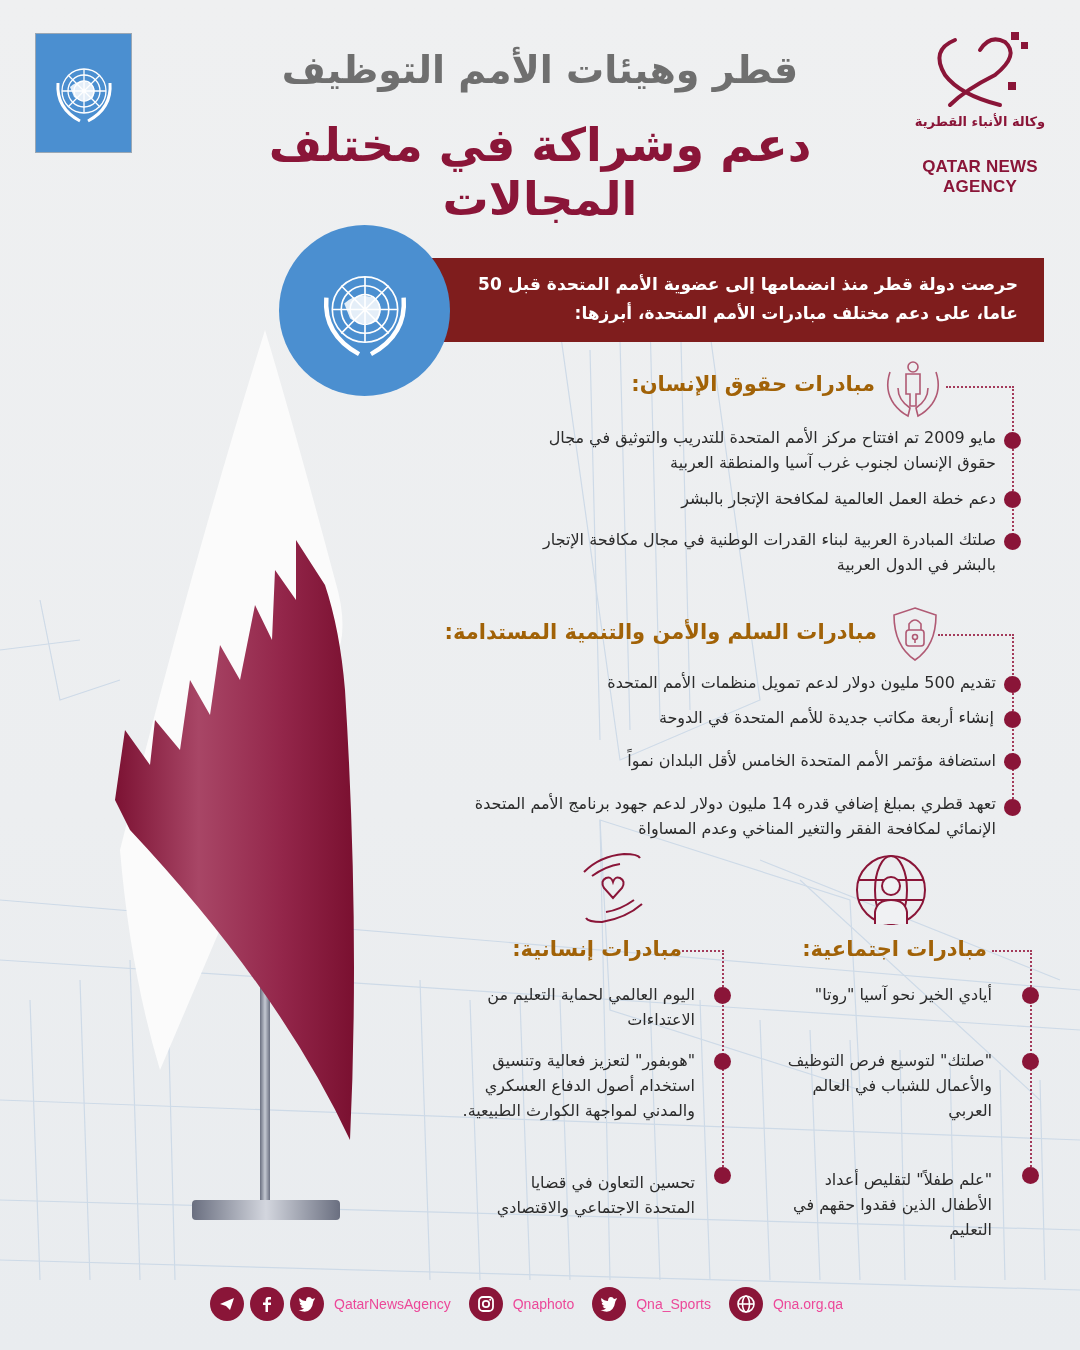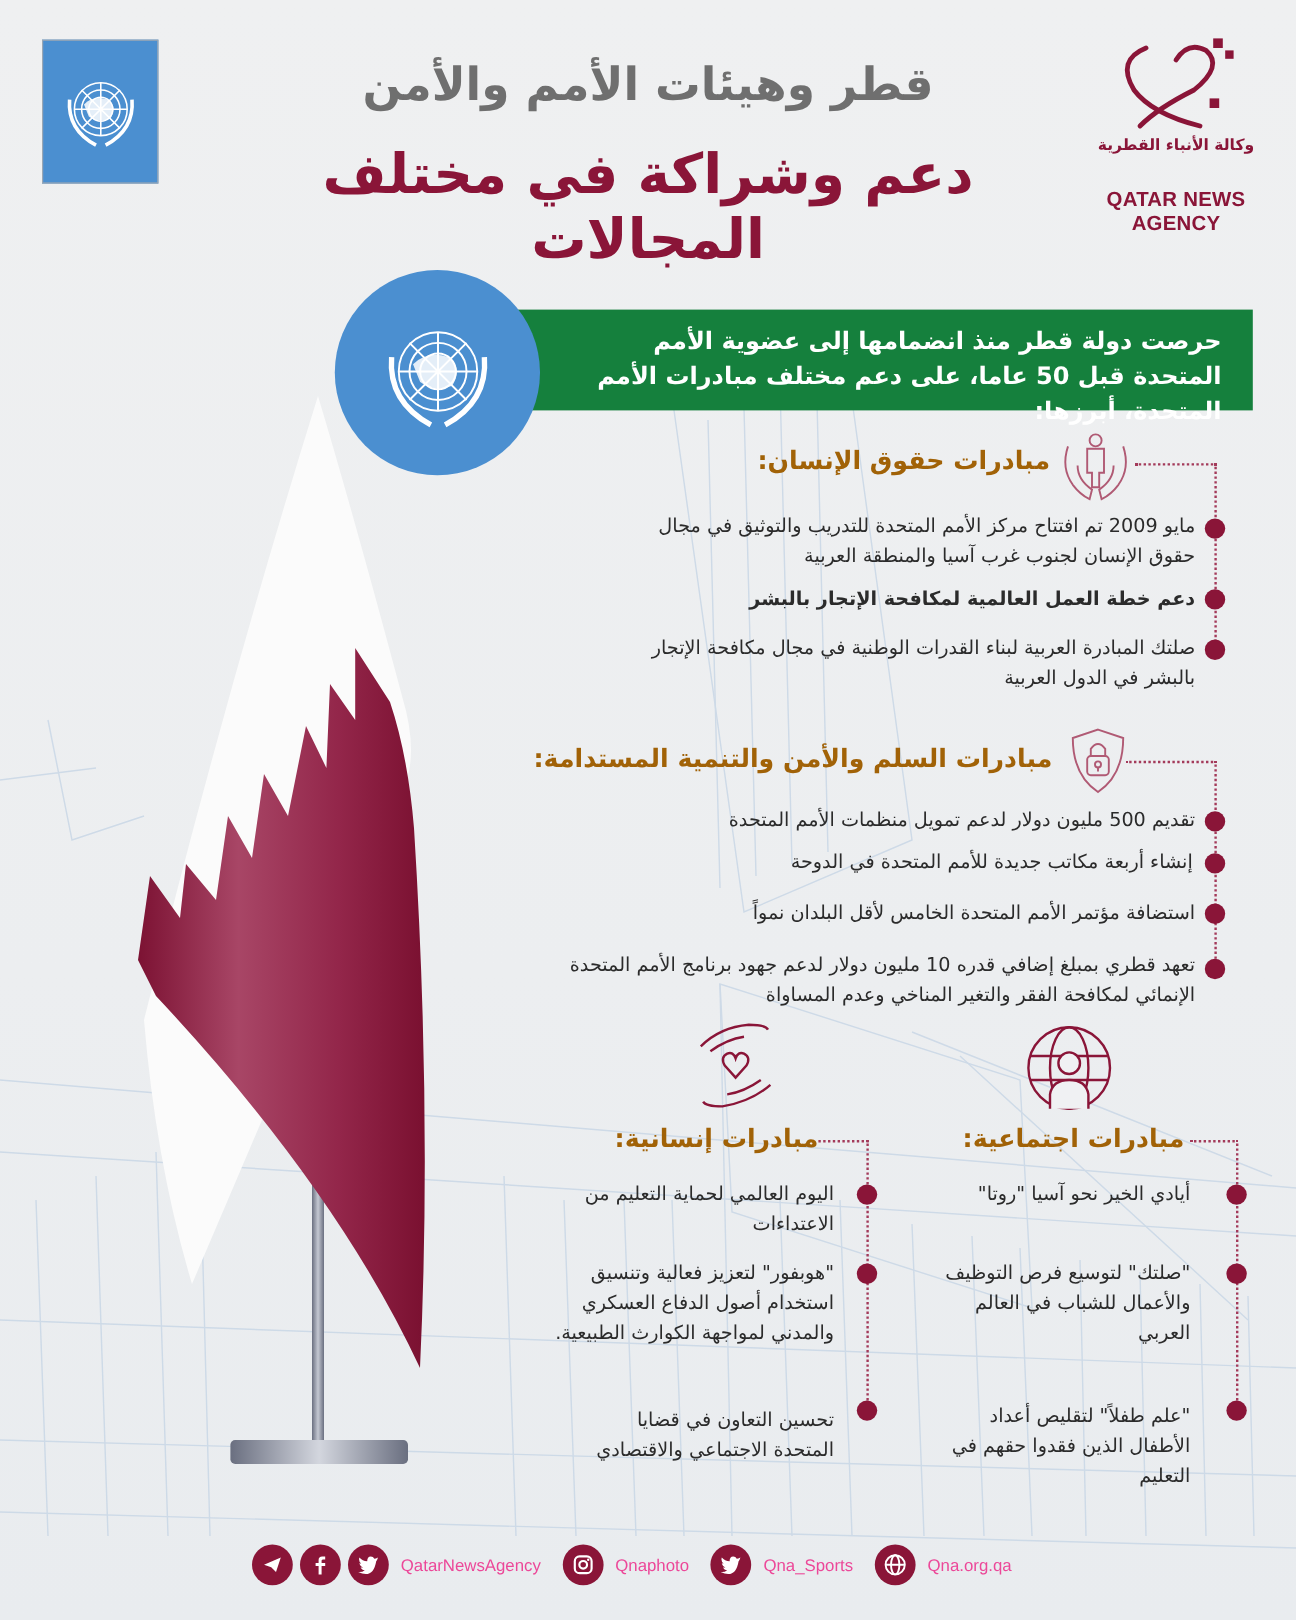--- a/index.html
+++ b/index.html
@@ -31,22 +31,22 @@
     font-size: 46px; font-weight: bold; color: #8a1538; text-align: center;
     direction: rtl;
   }
   .qna-logo { left: 905px; top: 30px; width: 150px; height: 130px; text-align: center; }
   .qna-ar { font-size: 13px; font-weight: bold; color: #8a1538; direction: rtl; margin-top: 0px; }
   .qna-en { font-family: "Liberation Sans", sans-serif; font-size: 17px; font-weight: bold; color: #8a1538; letter-spacing: 0.2px; margin-top: 28px; }
 
   
   .intro-banner {
     left: 400px; top: 258px; width: 644px; height: 84px;
-    background: #15803d;
-    color: #fff; font-size: 20px; font-weight: bold; line-height: 29px;
+    background: #7f1d1d;
+    color: #fff; font-size: 17px; font-weight: bold; line-height: 29px;
     padding: 12px 26px 0 70px; direction: rtl; text-align: right;
   }
   .un-circle {
     left: 279px; top: 225px; width: 171px; height: 171px;
     border-radius: 50%; background: #4b8fd0;
     display: flex; align-items: center; justify-content: center;
   }
 
   
   .flag-wrap { left: 100px; top: 330px; width: 400px; height: 900px; }
@@ -101,21 +101,21 @@
       <circle cx="40" cy="38" r="22"></circle>
         <circle cx="40" cy="38" r="16"></circle>
         <circle cx="40" cy="38" r="10"></circle>
       <path d="M18 38 H62 M40 16 V60 M24 22 L56 54 M56 22 L24 54"></path>
       <path d="M14 30 Q12 55 36 68 M66 30 Q68 55 44 68" stroke-width="3"></path>
     </g>
     <path d="M26 34 Q34 26 46 30 Q54 36 48 46 Q38 50 30 44 Z" fill="#fff" opacity="0.85"></path>
   </svg>
 </div>
 
-<div class="abs title-1">قطر وهيئات الأمم والأمن</div>
+<div class="abs title-1">قطر وهيئات الأمم التوظيف</div>
 <div class="abs title-2">دعم وشراكة في مختلف المجالات</div>
 
 <div class="abs qna-logo">
   <svg width="110" height="80" viewBox="0 0 110 80">
     <g fill="none" stroke="#8a1538" stroke-width="4" stroke-linecap="round">
       <path d="M30 10 Q5 20 20 45 Q35 65 75 75"></path>
       <path d="M25 75 Q40 60 70 45 Q95 25 80 12 Q65 4 55 20"></path>
     </g>
     <rect x="86" y="2" width="8" height="8" fill="#8a1538"></rect>
     <rect x="96" y="12" width="7" height="7" fill="#8a1538"></rect>
@@ -174,21 +174,21 @@
     <path d="M10 12 Q4 30 14 44 Q20 52 28 56 L30 48 Q18 40 18 28"></path>
     <path d="M56 12 Q62 30 52 44 Q46 52 38 56 L36 48 Q48 40 48 28"></path>
   </g>
 </svg>
 <div class="abs sec-title" style="right:205px; top:372px;">مبادرات حقوق الإنسان:</div>
 <div class="hline" style="left:946px; top:386px; width:68px;"></div>
 <div class="vline" style="left:1012px; top:386px; height:160px;"></div>
 <div class="dot" style="left:1004px; top:432px;"></div>
 <div class="abs bullet-text" style="right:84px; top:425px; width:480px;">مايو 2009 تم افتتاح مركز الأمم المتحدة للتدريب والتوثيق في مجال حقوق الإنسان لجنوب غرب آسيا والمنطقة العربية</div>
 <div class="dot" style="left:1004px; top:491px;"></div>
-<div class="abs bullet-text" style="right:84px; top:486px; width:480px;font-weight:bold;">دعم خطة العمل العالمية لمكافحة الإتجار بالبشر</div>
+<div class="abs bullet-text" style="right:84px; top:486px; width:480px;">دعم خطة العمل العالمية لمكافحة الإتجار بالبشر</div>
 <div class="dot" style="left:1004px; top:533px;"></div>
 <div class="abs bullet-text" style="right:84px; top:527px; width:480px;">صلتك المبادرة العربية لبناء القدرات الوطنية في مجال مكافحة الإتجار بالبشر في الدول العربية</div>
 
 <svg class="abs" style="left:890px; top:606px;" width="50" height="56" viewBox="0 0 50 56">
   <g fill="none" stroke="#b05a74" stroke-width="1.6">
     <path d="M25 2 L46 9 Q46 40 25 54 Q4 40 4 9 Z"></path>
     <rect x="16" y="24" width="18" height="16" rx="3"></rect>
     <path d="M19 24 V18 Q25 10 31 18 V24"></path>
     <circle cx="25" cy="31" r="2.5"></circle>
       <path d="M25 33 V37"></path>
@@ -197,21 +197,21 @@
 <div class="abs sec-title" style="right:203px; top:620px;">مبادرات السلم والأمن والتنمية المستدامة:</div>
 <div class="hline" style="left:938px; top:634px; width:76px;"></div>
 <div class="vline" style="left:1012px; top:634px; height:172px;"></div>
 <div class="dot" style="left:1004px; top:676px;"></div>
 <div class="abs bullet-text" style="right:84px; top:670px; width:520px;">تقديم 500 مليون دولار لدعم تمويل منظمات الأمم المتحدة</div>
 <div class="dot" style="left:1004px; top:711px;"></div>
 <div class="abs bullet-text" style="right:86px; top:705px; width:520px;">إنشاء أربعة مكاتب جديدة للأمم المتحدة في الدوحة</div>
 <div class="dot" style="left:1004px; top:753px;"></div>
 <div class="abs bullet-text" style="right:84px; top:748px; width:520px;">استضافة مؤتمر الأمم المتحدة الخامس لأقل البلدان نمواً</div>
 <div class="dot" style="left:1004px; top:799px;"></div>
-<div class="abs bullet-text" style="right:84px; top:791px; width:540px;">تعهد قطري بمبلغ إضافي قدره 10 مليون دولار لدعم جهود برنامج الأمم المتحدة الإنمائي لمكافحة الفقر والتغير المناخي وعدم المساواة</div>
+<div class="abs bullet-text" style="right:84px; top:791px; width:540px;">تعهد قطري بمبلغ إضافي قدره 14 مليون دولار لدعم جهود برنامج الأمم المتحدة الإنمائي لمكافحة الفقر والتغير المناخي وعدم المساواة</div>
 
 <svg class="abs" style="left:853px; top:852px;" width="76" height="76" viewBox="0 0 76 76">
   <g fill="none" stroke="#8a1538" stroke-width="2">
     <circle cx="38" cy="38" r="34"></circle>
     <ellipse cx="38" cy="38" rx="16" ry="34"></ellipse>
     <path d="M6 28 H70 M6 48 H70"></path>
     <circle cx="38" cy="34" r="9" fill="#f0f1f3"></circle>
     <path d="M22 72 V60 Q24 48 38 48 Q52 48 54 60 V72" fill="#f0f1f3"></path>
   </g>
 </svg>

